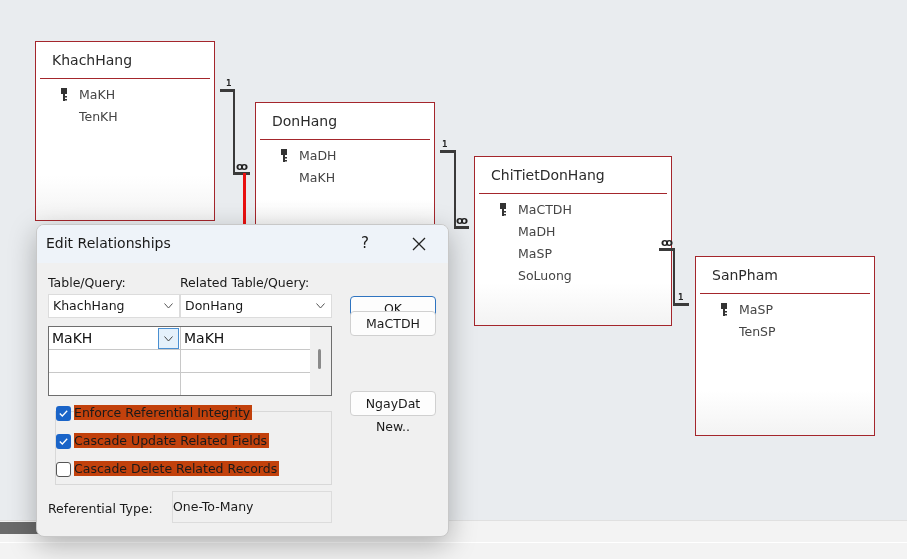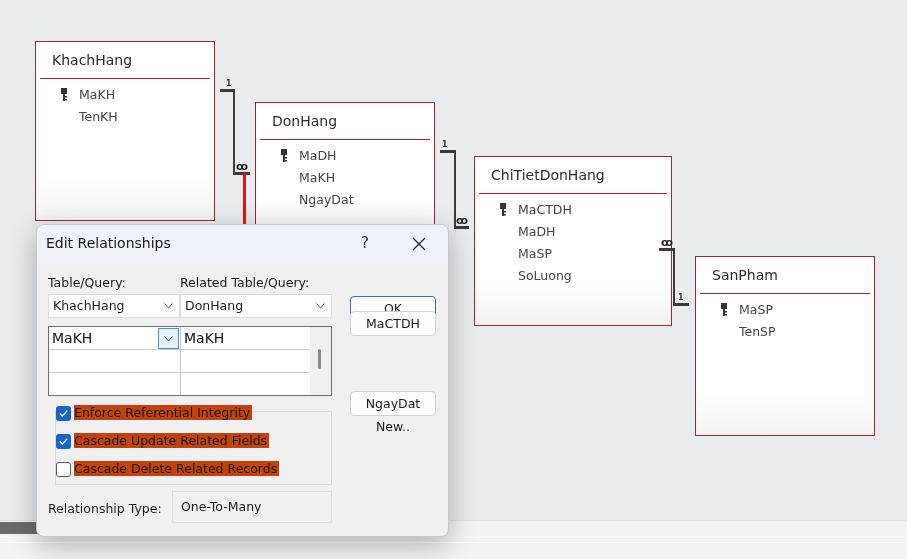--- a/index.html
+++ b/index.html
@@ -67,21 +67,21 @@
   .btn.primary { border: 1px solid #2f74c0; margin-top: 19px; }
 
   .opts-frame { position: absolute; left: 18px; top: 186px; width: 277px; height: 74px; border: 1px solid #d8d8d8; }
   .chk-row { position: absolute; left: 19px; height: 18px; }
   .chk { position: absolute; left: 0; top: 0; width: 15px; height: 15px; border-radius: 3px; }
   .chk.on { background: #1a64c8; }
   .chk.off { background: #fff; border: 1px solid #555; }
   .chk svg { position: absolute; left: 3px; top: 4px; }
   .chk-label { position: absolute; left: 18px; top: -1px; font-size: 12.5px; color: #1a1a1a; white-space: nowrap; background: #c2410c; padding-right: 2px; }
 
-  .reltype-box { position: absolute; left: 135px; top: 266px; width: 160px; height: 32px; border: 1px solid #dcdcdc; background: #f0f0f0; font-size: 12.5px; line-height: 30px; padding-left: 8px; color: #1a1a1a; }
+  .reltype-box { position: absolute; left: 135px; top: 266px; width: 160px; height: 32px; border: 1px solid #dcdcdc; background: #f0f0f0; font-size: 12.5px; line-height: 30px; color: #1a1a1a; }
 </style>
 </head>
 <body>
 
 <div class="canvas"></div>
 <div class="bottom-strip"></div>
 <div class="scroll-track-left"></div>
 <div class="scroll-line"></div>
 
 <div class="tbl" style="left:35px; top:41px; width:180px; height:180px;">
@@ -108,21 +108,20 @@
     <div class="fld">
       <svg class="key-icon" viewBox="0 0 8 13">
           <rect x="0" y="0" width="6" height="6" fill="#333"></rect>
           <rect x="2" y="5" width="2" height="8" fill="#333"></rect>
           <rect x="4" y="8" width="2" height="1.5" fill="#333"></rect>
           <rect x="4" y="11" width="2" height="1.5" fill="#333"></rect>
         </svg>
       <span>MaDH</span>
     </div>
     <div class="fld"><span>MaKH</span></div>
-    <div class="fld"><span>NgayDat</span></div>
   </div>
 </div>
 
 <div class="tbl" style="left:474px; top:156px; width:198px; height:170px;">
   <div class="tbl-title">ChiTietDonHang</div>
   <div class="tbl-rule"></div>
   <div class="tbl-fields">
     <div class="fld">
       <svg class="key-icon" viewBox="0 0 8 13">
           <rect x="0" y="0" width="6" height="6" fill="#333"></rect>
@@ -249,15 +248,15 @@
           <path d="M0.8 3.5 L3.3 6 L8.2 0.8" stroke="#fff" stroke-width="1.3" fill="none"></path>
         </svg>
     </div>
     <div class="chk-label">Cascade Update Related Fields</div>
   </div>
   <div class="chk-row" style="top:237px;">
     <div class="chk off"></div>
     <div class="chk-label">Cascade Delete Related Records</div>
   </div>
 
-  <div class="lbl" style="left:11px; top:276px;">Relationship Type:</div>
+  <div class="lbl" style="left:11px; top:276px;">Referential Type:</div>
   <div class="reltype-box">One-To-Many</div>
 </div>
 
 </body></html>

